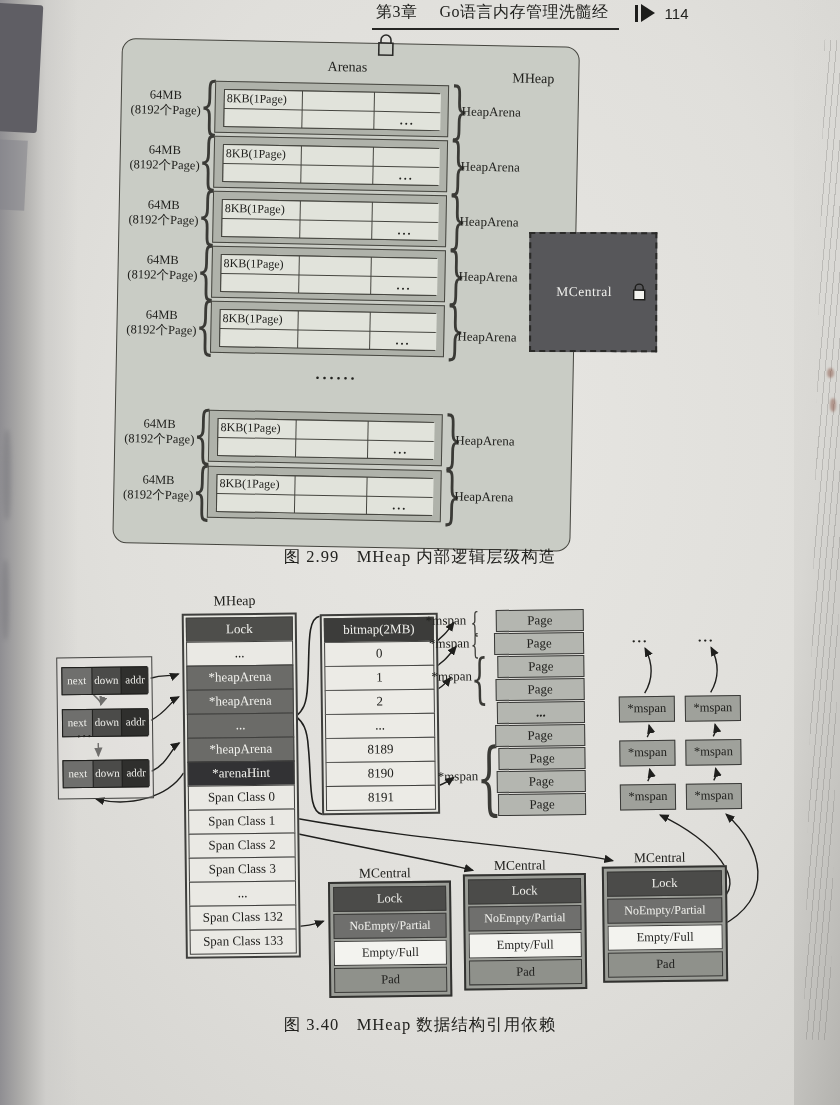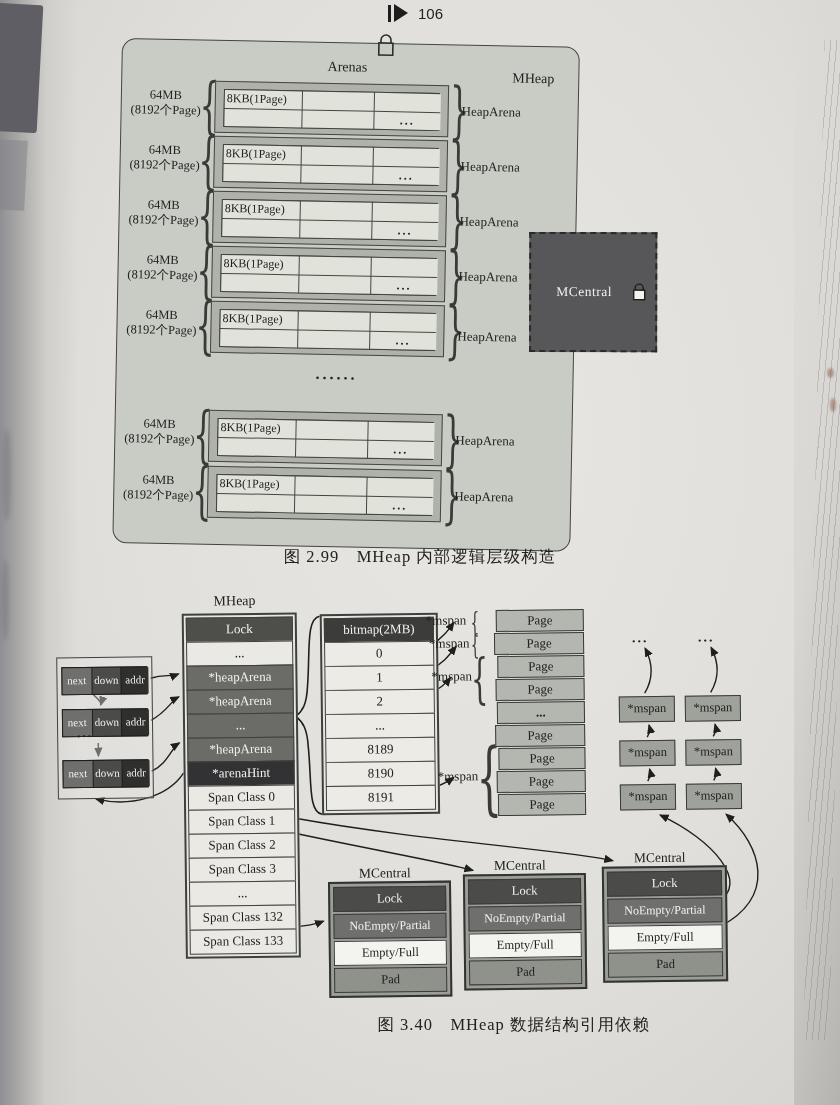--- a/index.html
+++ b/index.html
@@ -88,24 +88,28 @@
 <div class="abs prev-page"></div>
 <div class="abs prev-page2"></div>
 <div class="abs smudge" style="left:3px;top:430px;width:8px;height:90px;"></div>
 <div class="abs smudge" style="left:2px;top:560px;width:7px;height:80px;"></div>
 <div class="abs book-edge"></div>
 <div class="abs edge-lines"></div>
 <div class="abs rust" style="right:6px;top:368px;width:7px;height:10px;"></div>
 <div class="abs rust" style="right:4px;top:398px;width:6px;height:14px;"></div>
 
 <div class="abs hdr">
+  <div class="hdr-text">
+    <span>第3章</span>
+    <span>Go语言内存管理洗髓经</span>
+  </div>
   <div class="hdr-mark">
     <div class="hdr-bar"></div>
     <div class="hdr-tri"></div>
-    <span class="hdr-num">106</span>
+    <span class="hdr-num">114</span>
   </div>
 </div>
 
 <div class="abs fig1">
 
   <svg class="abs" style="left:252px;top:-11px;" width="22" height="24" viewBox="0 0 22 24">
     <path d="M6 11 V7 a5 5 0 0 1 10 0 V11" fill="none" stroke="#2c2c2a" stroke-width="1.6"></path>
     <rect x="4" y="10" width="14" height="12" fill="#c9ccc5" stroke="#2c2c2a" stroke-width="1.6"></rect>
   </svg>
   <div class="abs f1-title" style="left:175px;top:16px;width:100px;text-align:center;">Arenas</div>
@@ -388,13 +392,13 @@
   </div>
   <div class="mc-title" style="left:604px;top:264px;">MCentral</div>
   <div class="mcbox" style="left:601px;top:280px;width:115px;">
     <div class="mr-lock">Lock</div>
     <div class="mr-noempty">NoEmpty/Partial</div>
     <div class="mr-empty">Empty/Full</div>
     <div class="mr-pad">Pad</div>
   </div>
 </div>
 
-<div class="abs caption" style="left:190px;top:1014px;width:460px;text-align:right;">图 3.40　MHeap 数据结构引用依赖</div>
+<div class="abs caption" style="left:190px;top:1014px;width:460px;">图 3.40　MHeap 数据结构引用依赖</div>
 
 </body></html>

